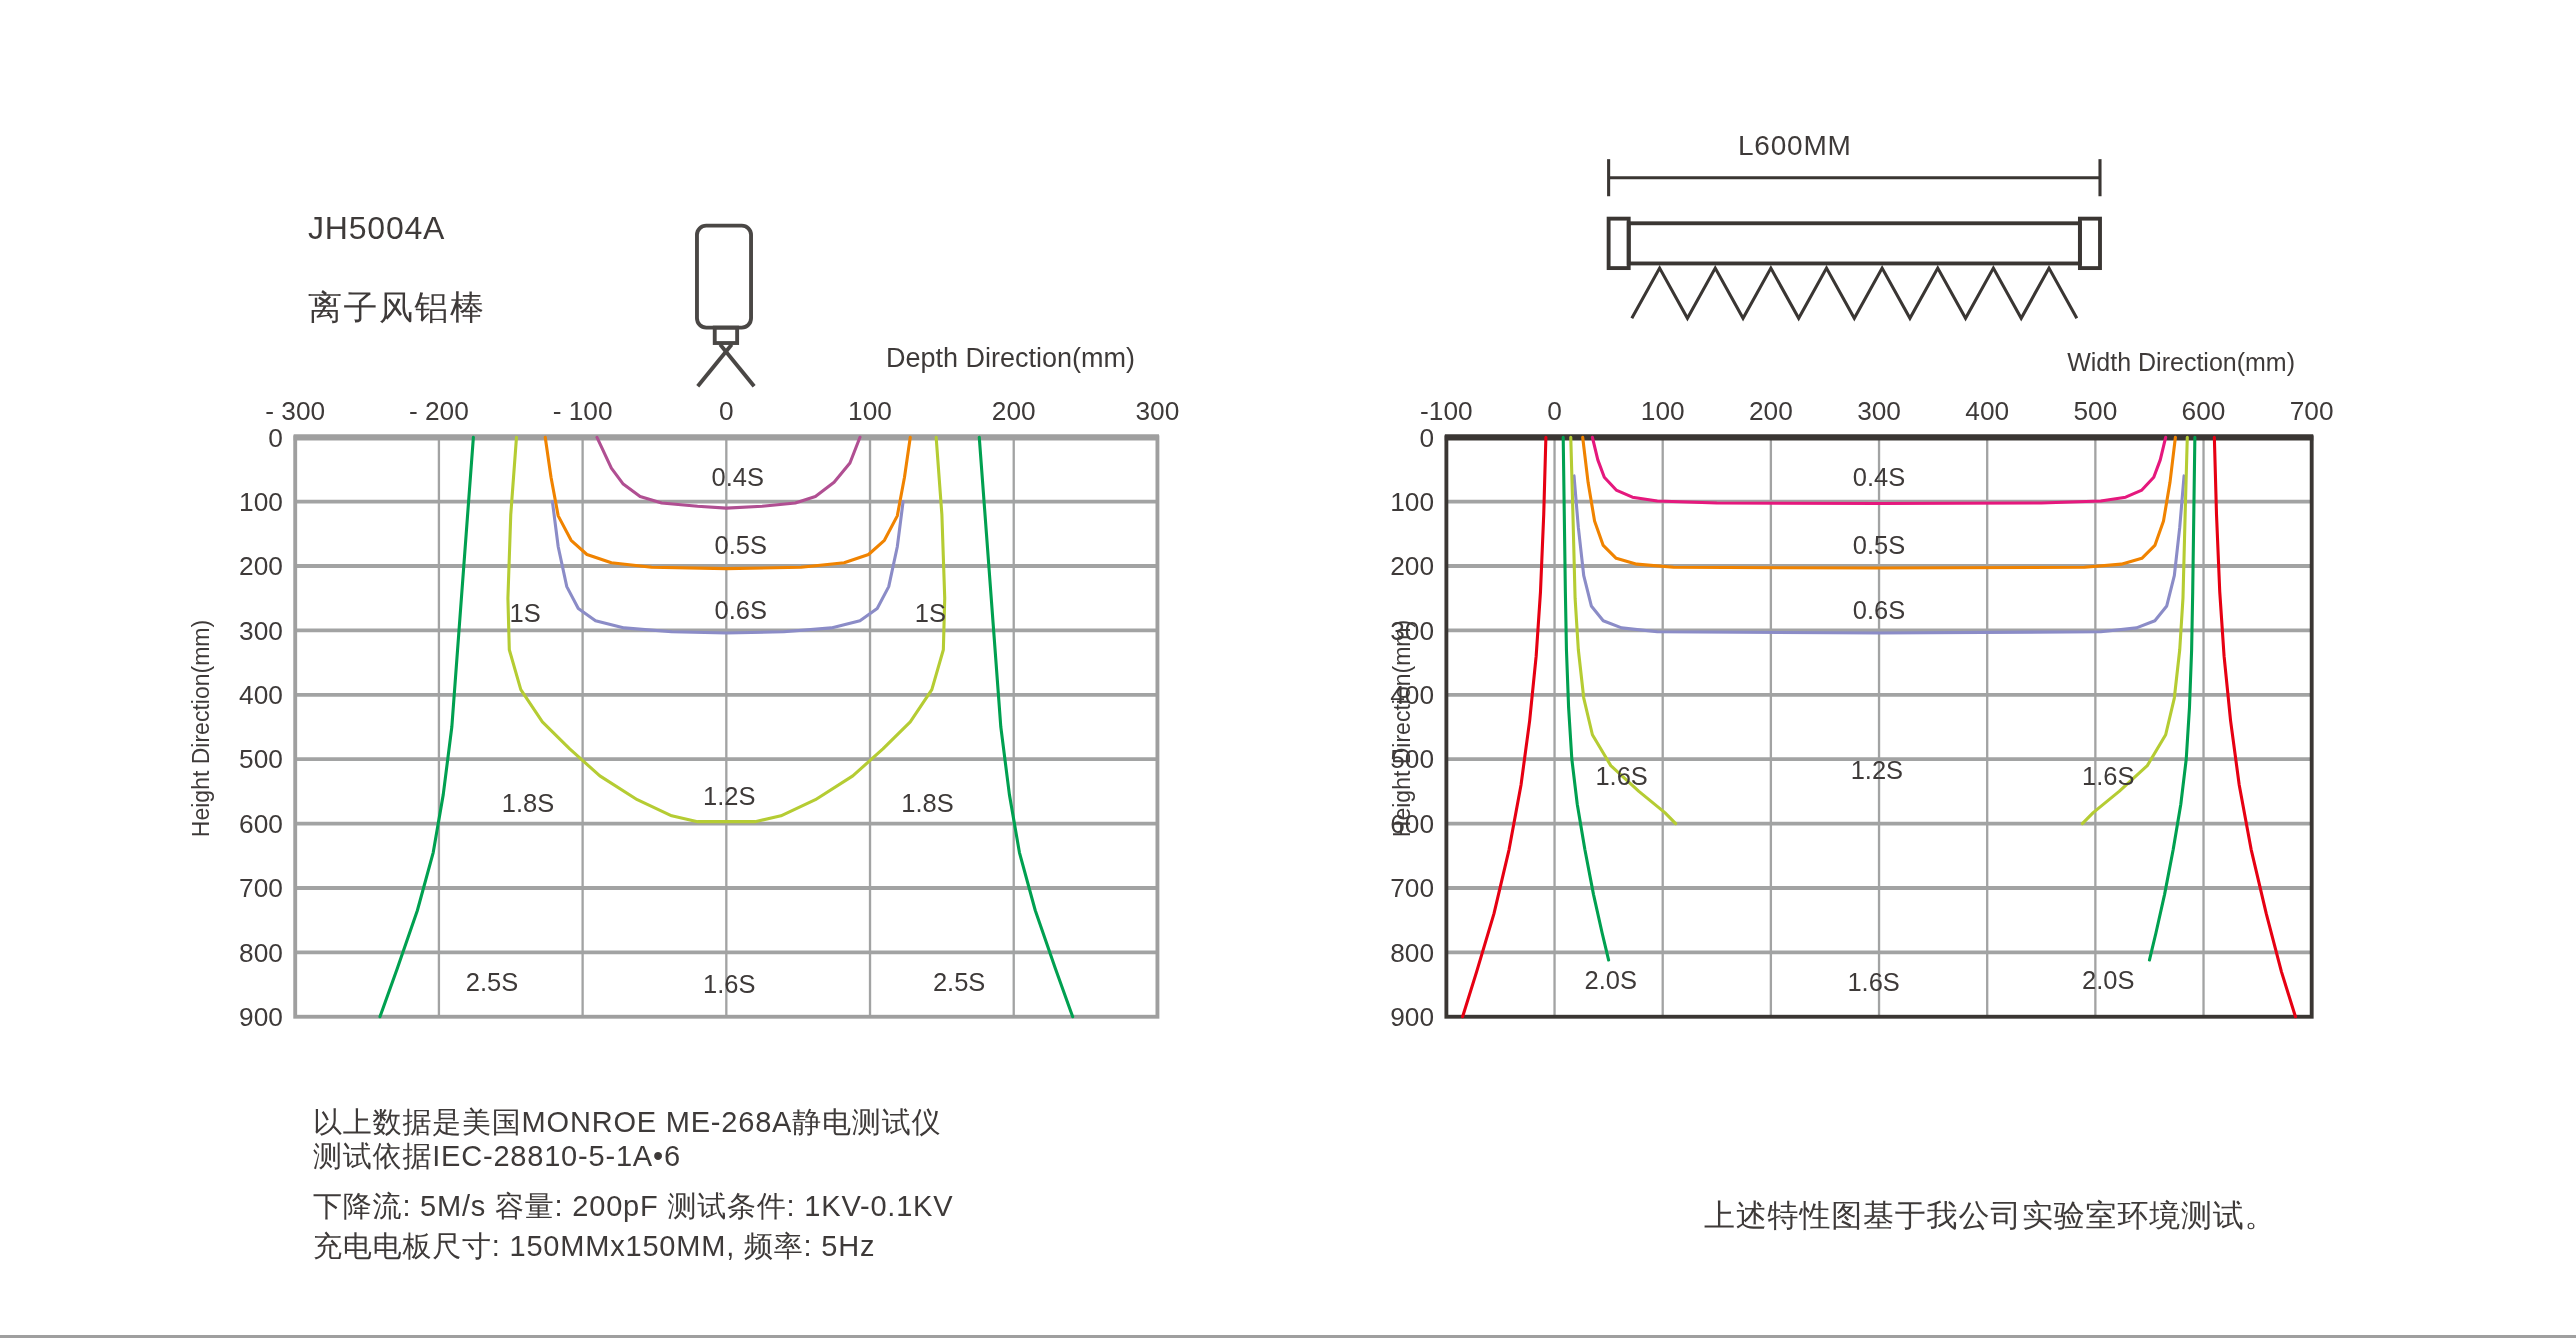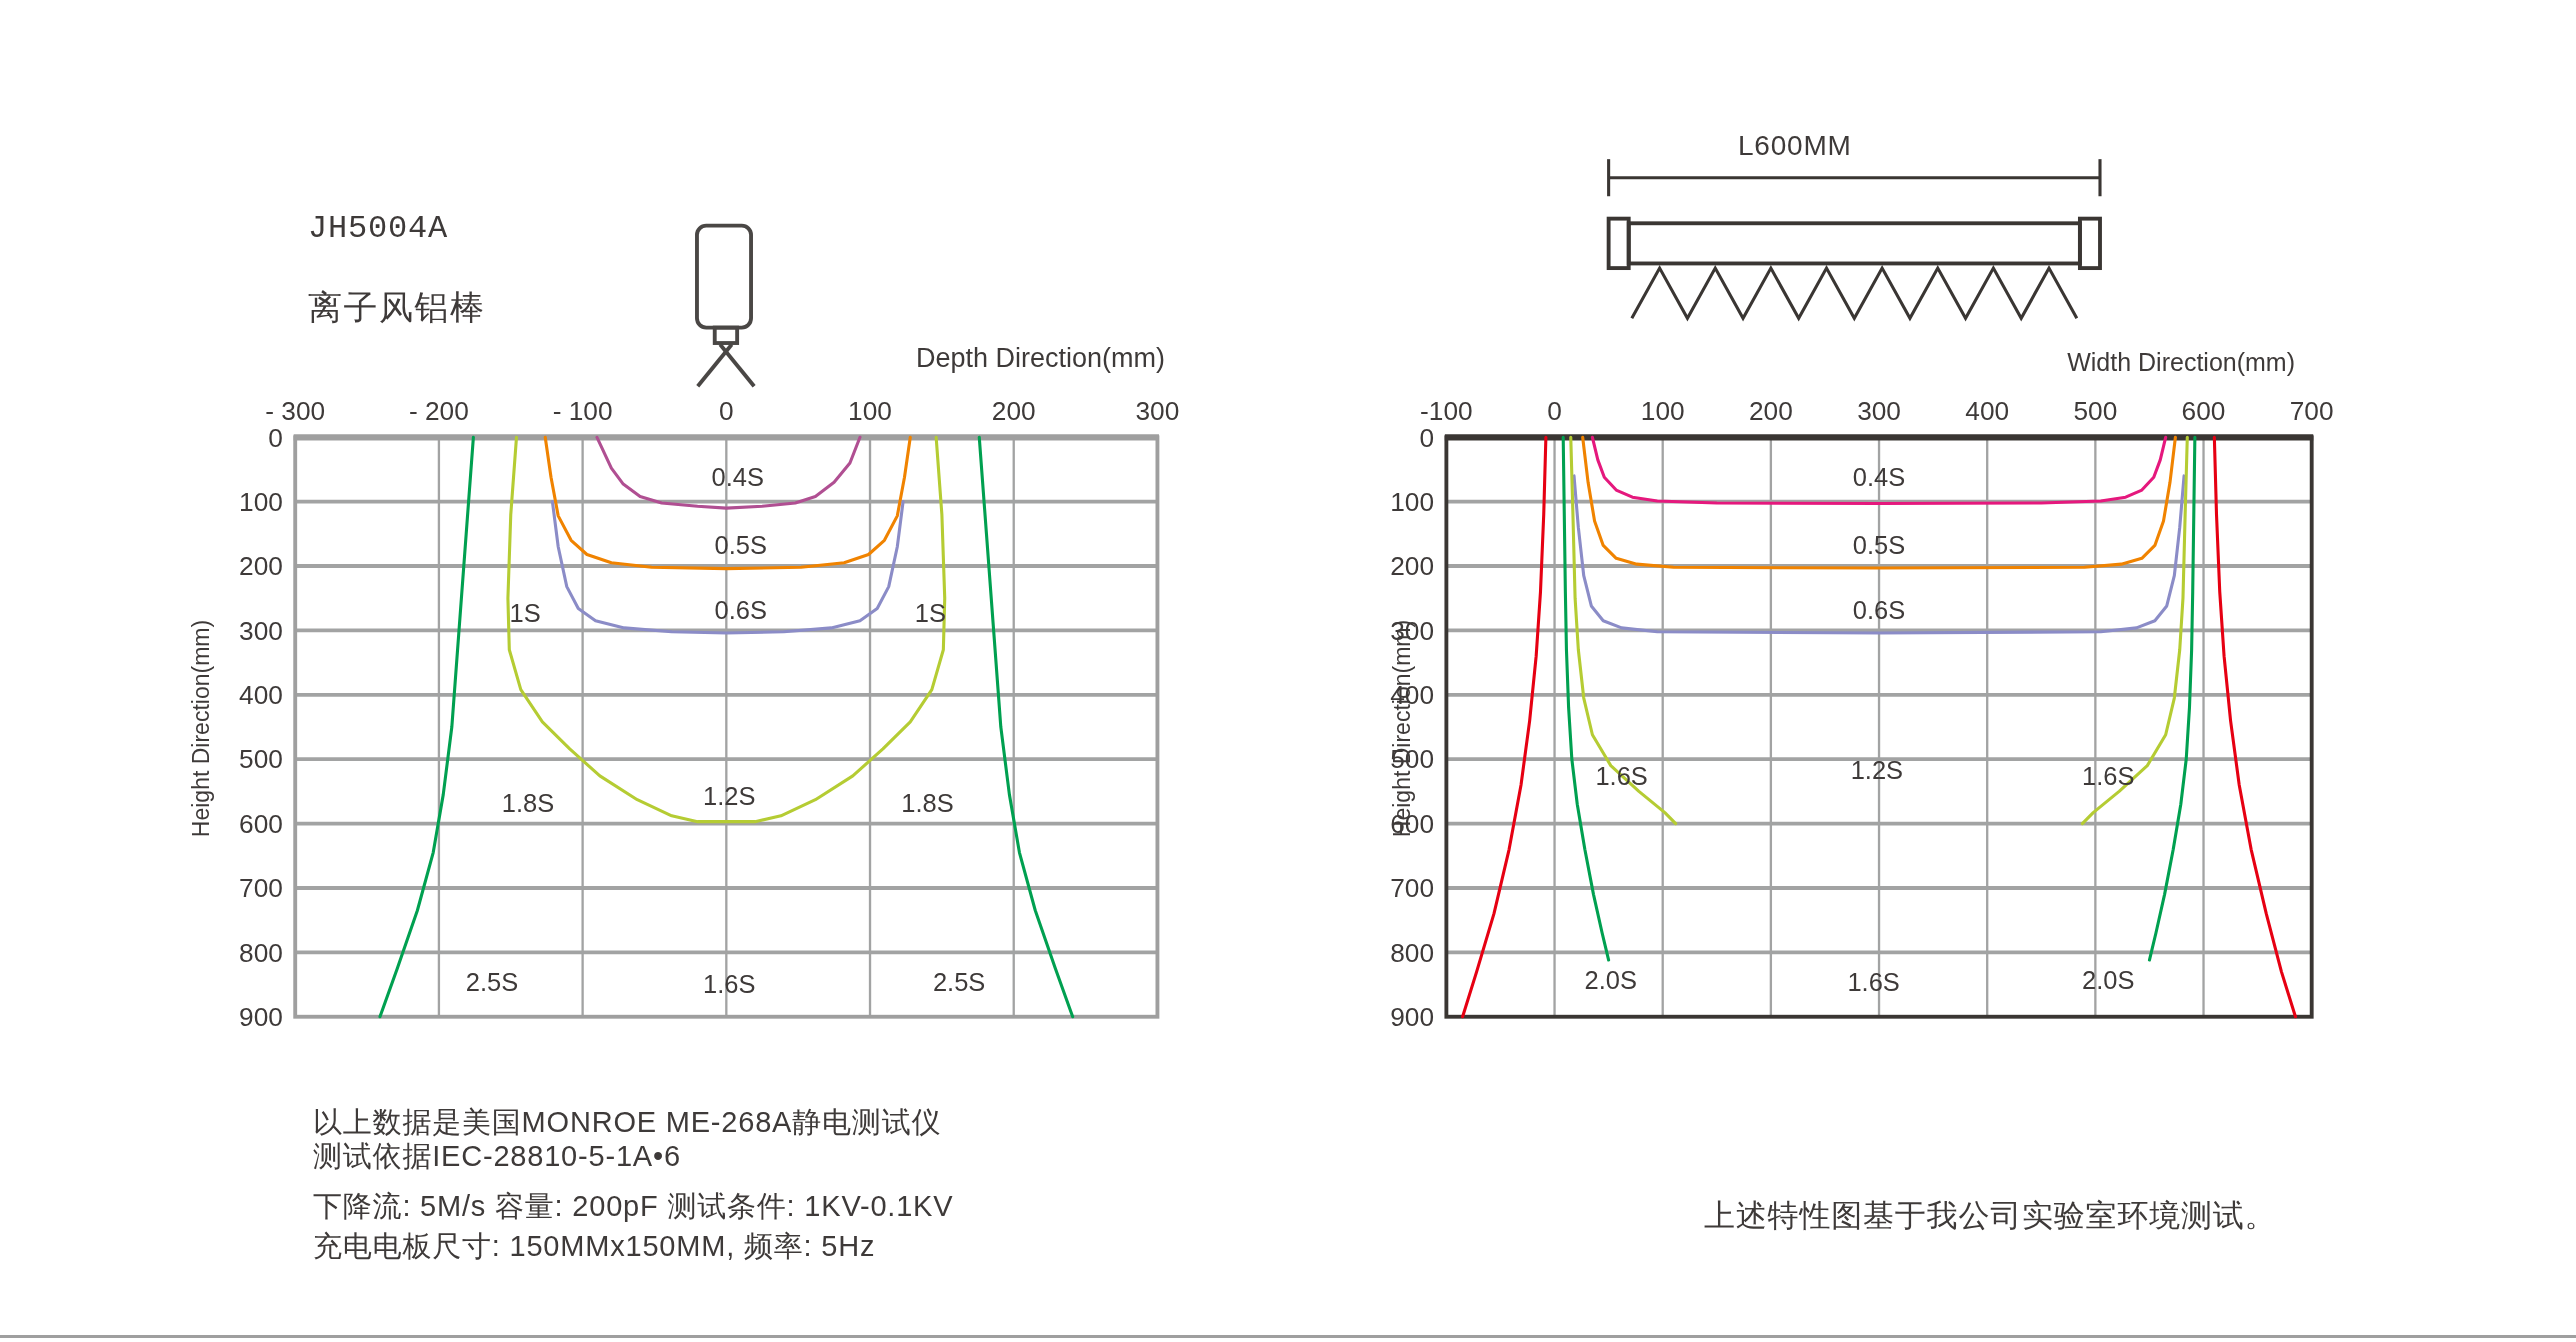--- a/index.html
+++ b/index.html
@@ -1,22 +1,22 @@
 <!DOCTYPE html>
 <html style="font-size:12.4px"><head>
 <meta charset="utf-8">
 <style>
   html,body{margin:0;padding:0;background:#ffffff;}
   body{width:2576px;height:1342px;position:relative;overflow:hidden;
        font-family:"Liberation Sans","DejaVu Sans",sans-serif;color:#3e3a39;}
   #scene{position:absolute;left:0;top:0;}
   .abs{position:absolute;white-space:nowrap;}
-  .model-title{left:308px;top:210px;font-size:32px;letter-spacing:0.8px;font-family:Liberation Mono, monospace;}
+  .model-title{left:308px;top:210px;font-size:32px;letter-spacing:0.8px;}
   .model-subtitle{left:308px;top:249px;font-size:34px;letter-spacing:1.5px;margin-top:36px;}
-  .depth-header{left:856px;top:343px;width:309px;text-align:right;font-size:27px;}
+  .depth-header{left:856px;top:343px;width:309px;text-align:center;font-size:27px;}
   .width-header{left:1986px;top:348px;width:309px;text-align:right;font-size:25px;}
   .yaxis-label{font-size:23px;transform:rotate(-90deg);transform-origin:center center;
                width:232px;text-align:center;}
   .yaxis-left{left:85px;top:715px;}
   .yaxis-right{left:1286px;top:715px;}
   .dim-label{left:1738px;top:130px;width:232px;text-align:left;font-size:28px;letter-spacing:0.8px;}
   .footer-line{left:313px;font-size:29px;letter-spacing:0.8px;text-align:center;}
   .f1{top:1103px;}
   .f2{top:1137px;}
   .f3{top:1187px;}

